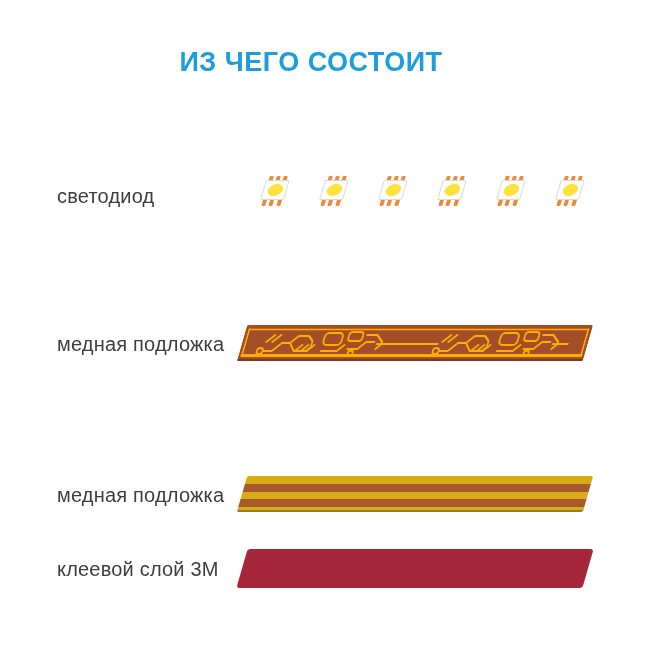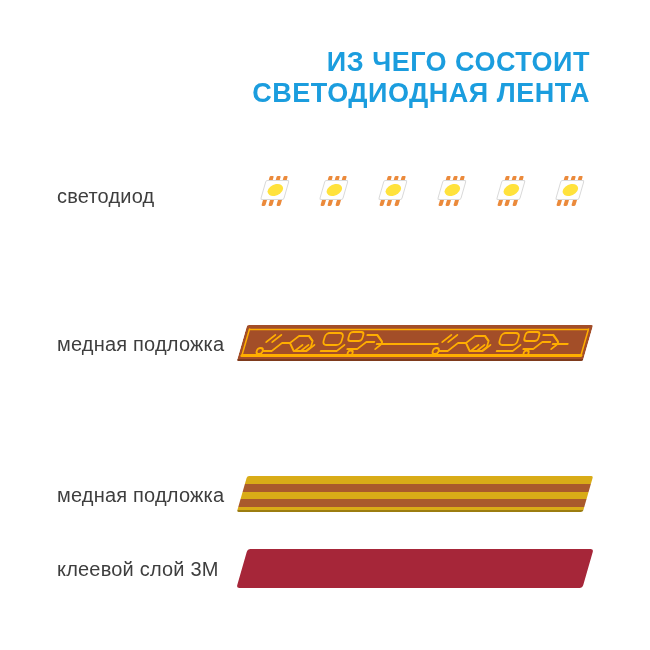--- a/index.html
+++ b/index.html
@@ -1,22 +1,22 @@
 <!DOCTYPE html>
 <html style="--title-blue: #1b9dde; --label-gray: #3e3e3e; --strip-gray: #f3f3f4; --strip-gray-border: #e7e7e9; --strip-gray-edge: #d8d8da; --copper-brown: #a34e28; --copper-shadow: #7e3a1c; --trace-gold: #ffae00; --strip-yellow: #d9ac17; --stripe-brown: #a95a2c; --yellow-shadow: #9c7d10; --adhesive-red: #a62639; --led-yellow: #ffe23c; --led-border: #d9d9d9; --pin-orange: #eb8a3b;"><head>
 <meta charset="utf-8">
 <style>
   html,body{margin:0;padding:0;background:#ffffff;}
   .page{
     position:relative;width:650px;height:650px;background:#fff;overflow:hidden;
     font-family:"Liberation Sans", sans-serif;
   }
   .title{
-    position:absolute;top:47px;left:0;width:590px;margin:0;
-    text-align:right;font-size:27px;line-height:31px;font-weight:700;
+    position:absolute;top:47px;left:16px;width:590px;margin:0;
+    text-align:center;font-size:27px;line-height:31px;font-weight:700;
     letter-spacing:.5px;color:var(--title-blue,#1b9dde);
   }
   .row{position:absolute;left:0;width:515px;}
   .row-label{
     position:absolute;left:57px;top:50%;transform:translateY(-50%);
     font-size:20px;letter-spacing:.2px;color:var(--label-gray,#3e3e3e);white-space:nowrap;
   }
   
   .strip{
     position:absolute;left:242px;top:0;width:346px;box-sizing:border-box;
@@ -61,21 +61,21 @@
     background:var(--led-yellow,#ffe23c);transform:rotate(-10deg);
   }
   .chip .legs{display:flex;gap:3.5px;height:6px;}
   .chip .legs i{width:4px;height:6px;background:var(--pin-orange,#eb8a3b);border-radius:0 0 1.5px 1.5px;}
 </style>
 </head>
 <body>
 
 <div class="page">
 
-  <h1 class="title"><span>ИЗ ЧЕГО СОСТОИТ</span><br><span>СВЕТОДИОДНАЯ ЛЕНТА</span></h1>
+  <h1 class="title"><span>ИЗ ЧЕГО СОСТОИТ</span><br></h1>
 
   <div class="row" style="top:170px;height:52px;">
     <span class="row-label">светодиод</span>
     <div class="led-row" id="led-row">
   <div class="chip">
     <div class="pins">
             <i></i>
             <i></i>
             <i></i>
           </div>

